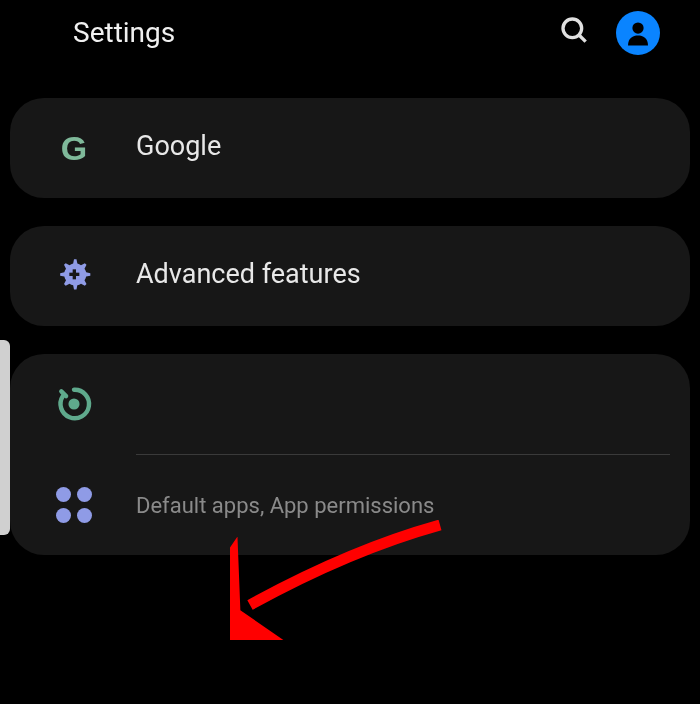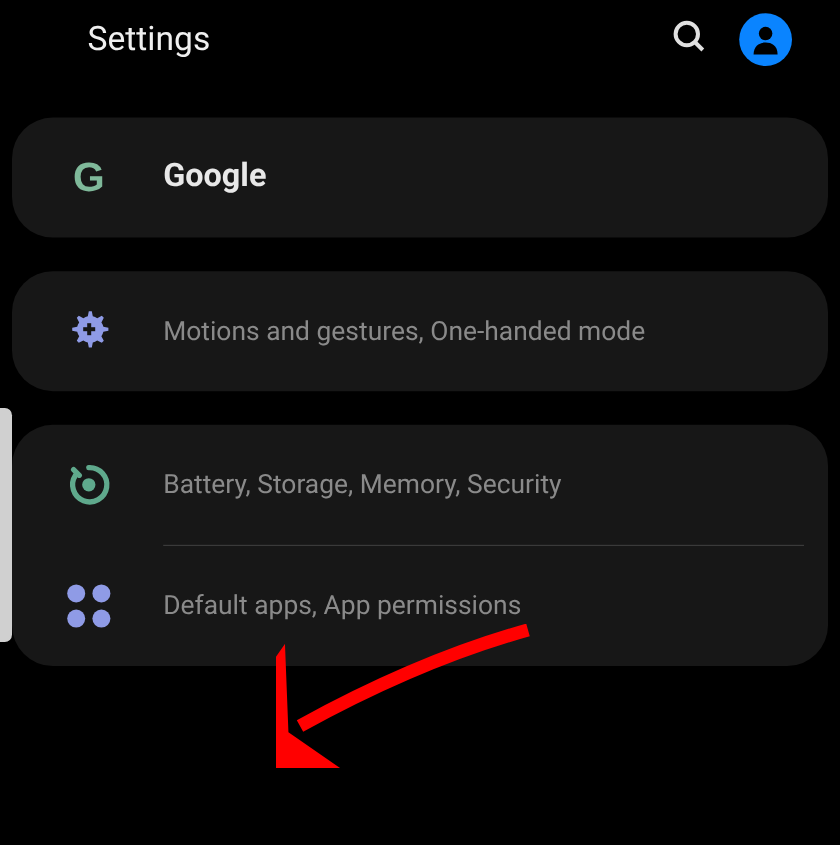--- a/index.html
+++ b/index.html
@@ -68,21 +68,21 @@
       justify-content: center;
       flex-shrink: 0;
     }
     .item-content {
       margin-left: 38px;
       flex: 1;
     }
     .item-title {
       color: #e8e8e8;
       font-size: 27px;
-      font-weight: 700;
+      font-weight: 400;
       margin-bottom: 4px;
     }
     .item-subtitle {
       color: #8a8a8a;
       font-size: 22px;
       font-weight: 400;
     }
     .divider {
       height: 1px;
       background: #3a3a3a;
@@ -167,36 +167,35 @@
 <div class="settings-group">
   <div class="settings-item">
     <div class="item-icon gear-icon">
       <svg viewBox="0 0 24 24" fill="#8f9be6">
         <path d="M12 2 L13.5 2 L14 4.5 C14.8 4.7 15.5 5 16.2 5.5 L18.5 4.3 L19.5 5.3 L18.3 7.6 C18.8 8.3 19.1 9 19.3 9.8 L21.8 10.3 L21.8 11.8 L19.3 12.3 C19.1 13.1 18.8 13.8 18.3 14.5 L19.5 16.8 L18.5 17.8 L16.2 16.6 C15.5 17.1 14.8 17.4 14 17.6 L13.5 20.1 L12 20.1 L11.5 17.6 C10.7 17.4 10 17.1 9.3 16.6 L7 17.8 L6 16.8 L7.2 14.5 C6.7 13.8 6.4 13.1 6.2 12.3 L3.7 11.8 L3.7 10.3 L6.2 9.8 C6.4 9 6.7 8.3 7.2 7.6 L6 5.3 L7 4.3 L9.3 5.5 C10 5 10.7 4.7 11.5 4.5 Z"></path>
         <rect x="11.2" y="8" width="2" height="6" fill="#171717"></rect>
         <rect x="9.2" y="10" width="6" height="2" fill="#171717"></rect>
       </svg>
     </div>
     <div class="item-content">
-      <div class="item-subtitle">Motions and gestures, One-handed mode</div>
+      <div class="item-title">Advanced features</div>
     </div>
   </div>
 </div>
 
 <div class="settings-group">
   <div class="settings-item">
     <div class="item-icon device-care-icon">
       <svg viewBox="0 0 24 24" fill="none" stroke="#5fa98c" stroke-width="2.8">
         <path d="M12 3 A9 9 0 1 1 5 7" stroke-linecap="round"></path>
         <circle cx="12" cy="12" r="3.5" fill="#5fa98c" stroke="none"></circle>
         <path d="M4 4 L7 7" stroke-linecap="round"></path>
       </svg>
     </div>
     <div class="item-content">
-      <div class="item-subtitle">Battery, Storage, Memory, Security</div>
     </div>
   </div>
   <div class="divider"></div>
   <div class="settings-item">
     <div class="item-icon">
       <div class="apps-dots">
         <span></span>
           <span></span>
           <span></span>
           <span></span>

